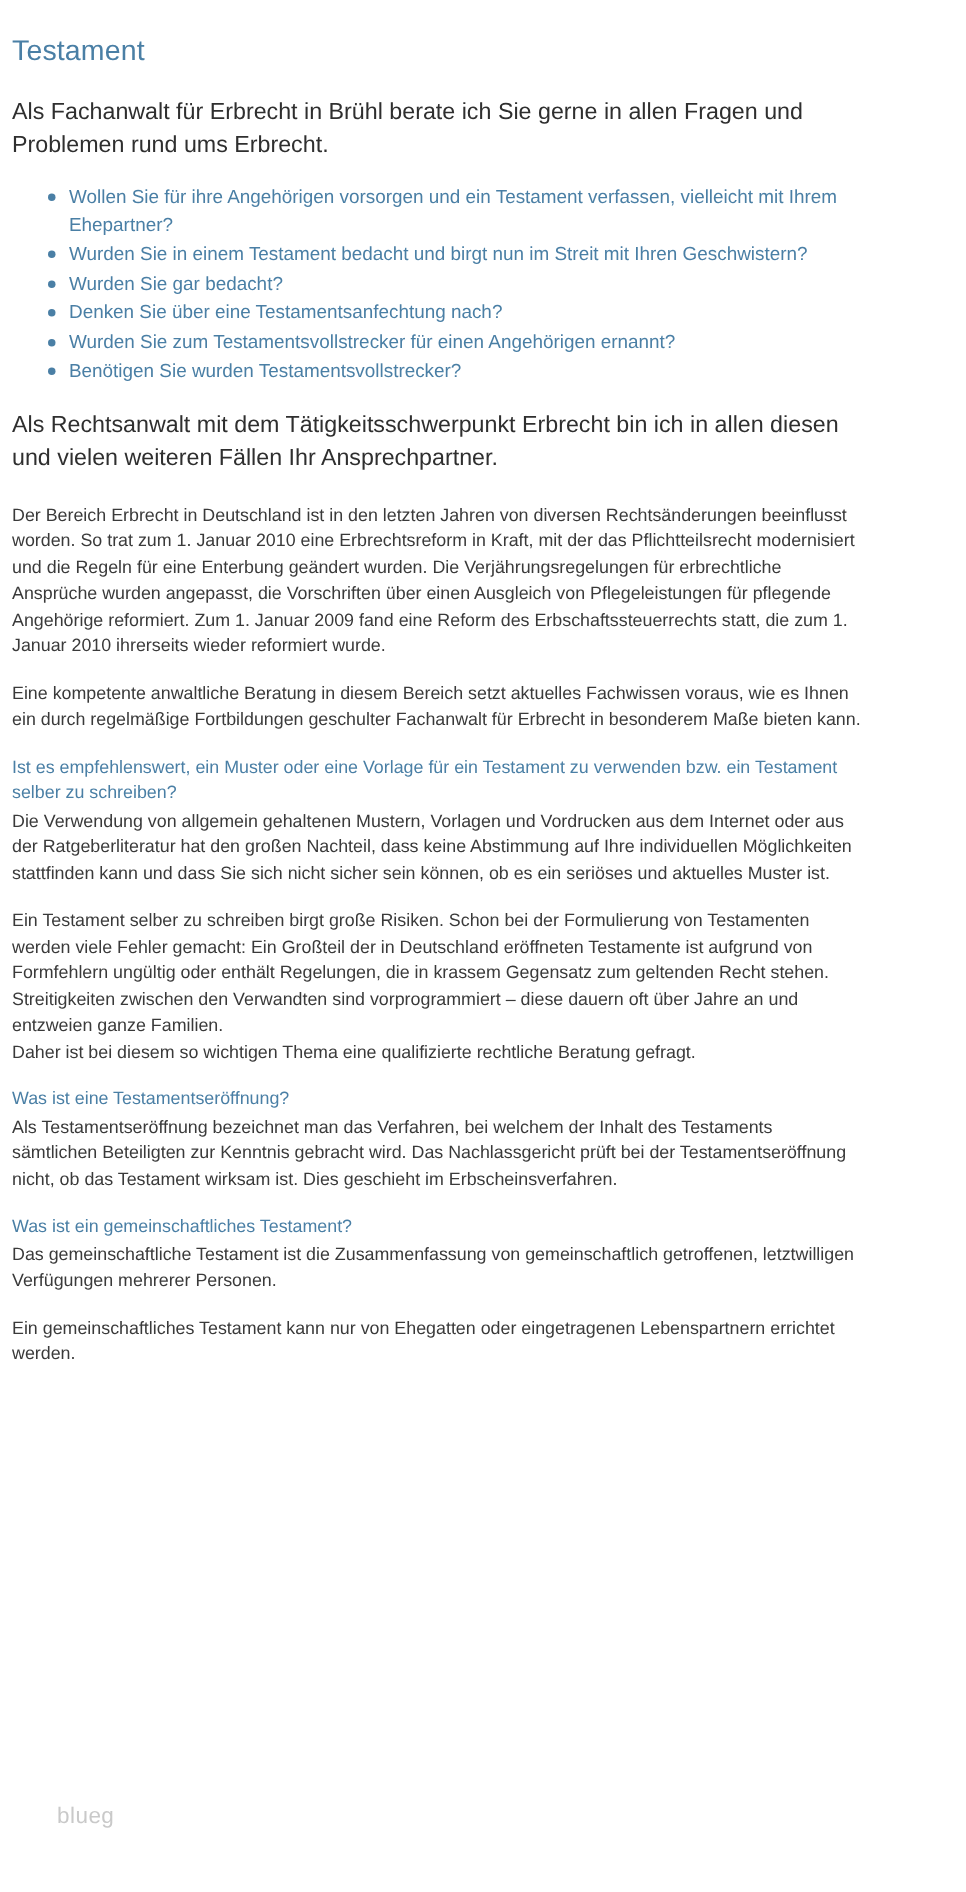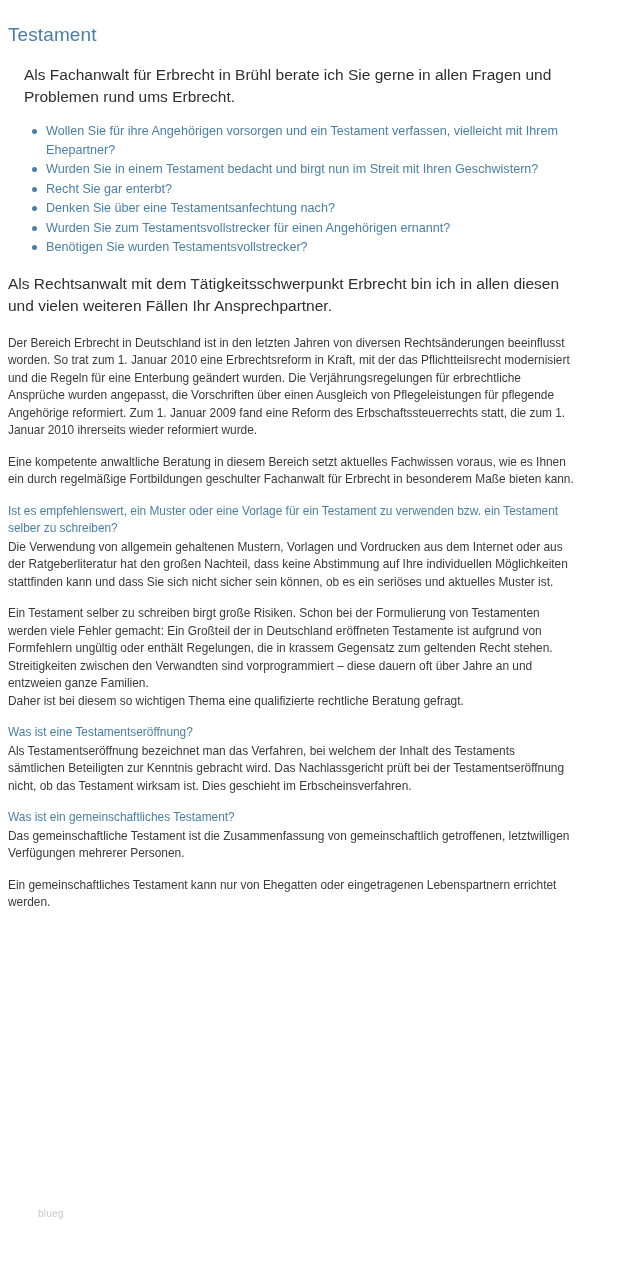--- a/index.html
+++ b/index.html
@@ -26,21 +26,21 @@
     font-size: 19px;
     font-weight: 400;
     color: #4a7fa5;
     margin: 4px 0 18px 0;
     letter-spacing: 0.1px;
   }
   .lead {
     font-size: 15.5px;
     line-height: 1.42;
     color: #2f2f2f;
-    margin: 0 0 14px 16px;
+    margin: 0 0 14px 0;
     font-weight: 400;
   }
   .bullet-list {
     margin: 0 0 16px 0;
     padding-left: 36px;
     list-style: none;
   }
   .bullet-list li {
     position: relative;
     font-size: 12.6px;
@@ -78,38 +78,38 @@
   .qhead {
     font-size: 11.9px;
     line-height: 1.47;
     color: #4a7fa5;
     margin: 0 0 1px 0;
   }
   .footer-badge {
     position: absolute;
     left: 38px;
     bottom: 42px;
-    font-size: 10px;
+    font-size: 15px;
     color: #c9c9c9;
     letter-spacing: 0.3px;
   }
 </style>
 </head>
 <body>
 
 <div class="page">
 
   <h1 class="page-title">Testament</h1>
 
   <p class="lead">Als Fachanwalt für Erbrecht in Brühl berate ich Sie gerne in allen Fragen und Problemen rund ums Erbrecht.</p>
 
   <ul class="bullet-list">
     <li>Wollen Sie für ihre Angehörigen vorsorgen und ein Testament verfassen, vielleicht mit Ihrem Ehepartner?</li>
     <li>Wurden Sie in einem Testament bedacht und birgt nun im Streit mit Ihren Geschwistern?</li>
-    <li>Recht Sie gar enterbt?</li>
+    <li>Wurden Sie gar bedacht?</li>
     <li>Denken Sie über eine Testamentsanfechtung nach?</li>
     <li>Wurden Sie zum Testamentsvollstrecker für einen Angehörigen ernannt?</li>
     <li>Benötigen Sie wurden Testamentsvollstrecker?</li>
   </ul>
 
   <p class="subhead">Als Rechtsanwalt mit dem Tätigkeitsschwerpunkt Erbrecht bin ich in allen diesen und vielen weiteren Fällen Ihr Ansprechpartner.</p>
 
   <p class="body">Der Bereich Erbrecht in Deutschland ist in den letzten Jahren von diversen Rechtsänderungen beeinflusst worden. So trat zum 1. Januar 2010 eine Erbrechtsreform in Kraft, mit der das Pflichtteilsrecht modernisiert und die Regeln für eine Enterbung geändert wurden. Die Verjährungsregelungen für erbrechtliche Ansprüche wurden angepasst, die Vorschriften über einen Ausgleich von Pflegeleistungen für pflegende Angehörige reformiert. Zum 1. Januar 2009 fand eine Reform des Erbschaftssteuerrechts statt, die zum 1. Januar 2010 ihrerseits wieder reformiert wurde.</p>
 
   <p class="body">Eine kompetente anwaltliche Beratung in diesem Bereich setzt aktuelles Fachwissen voraus, wie es Ihnen ein durch regelmäßige Fortbildungen geschulter Fachanwalt für Erbrecht in besonderem Maße bieten kann.</p>

